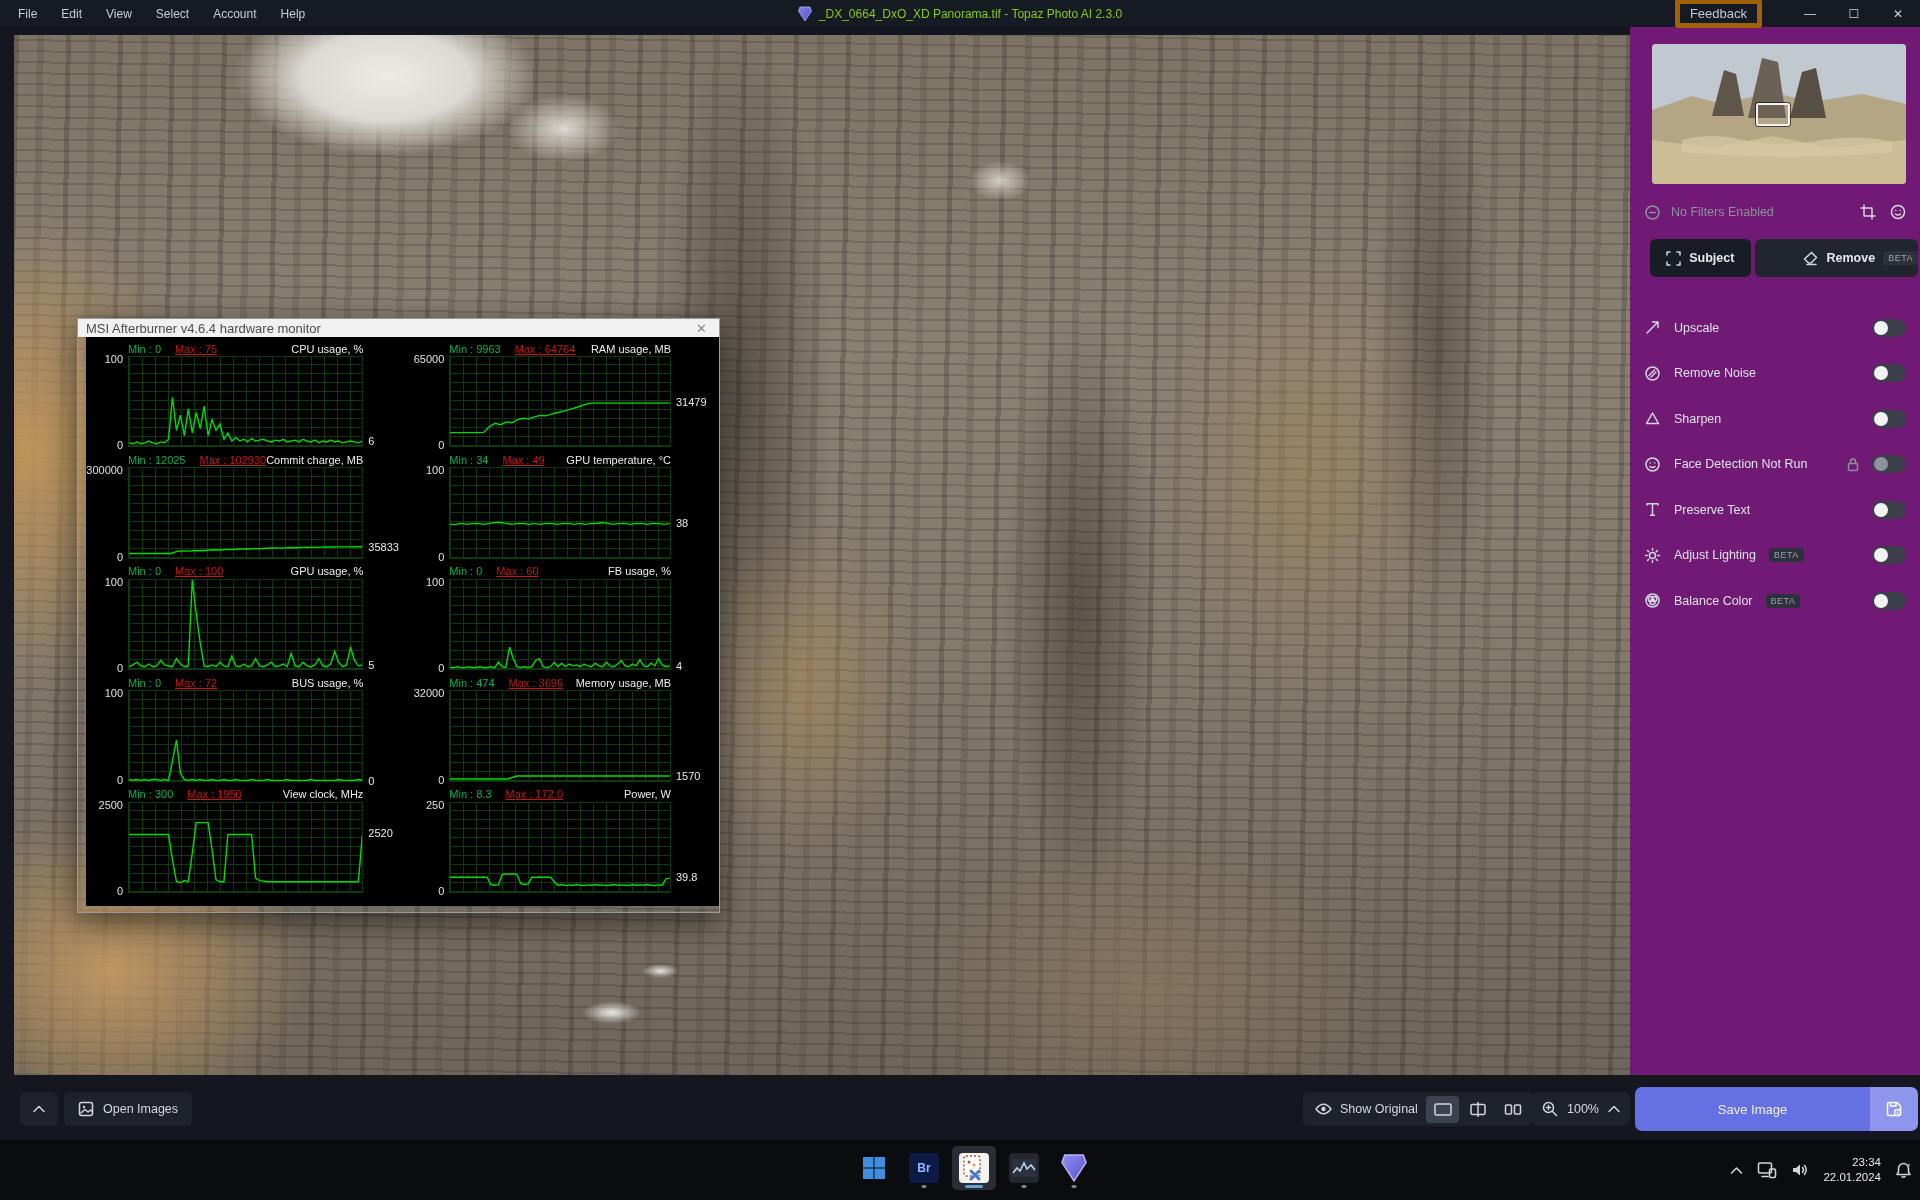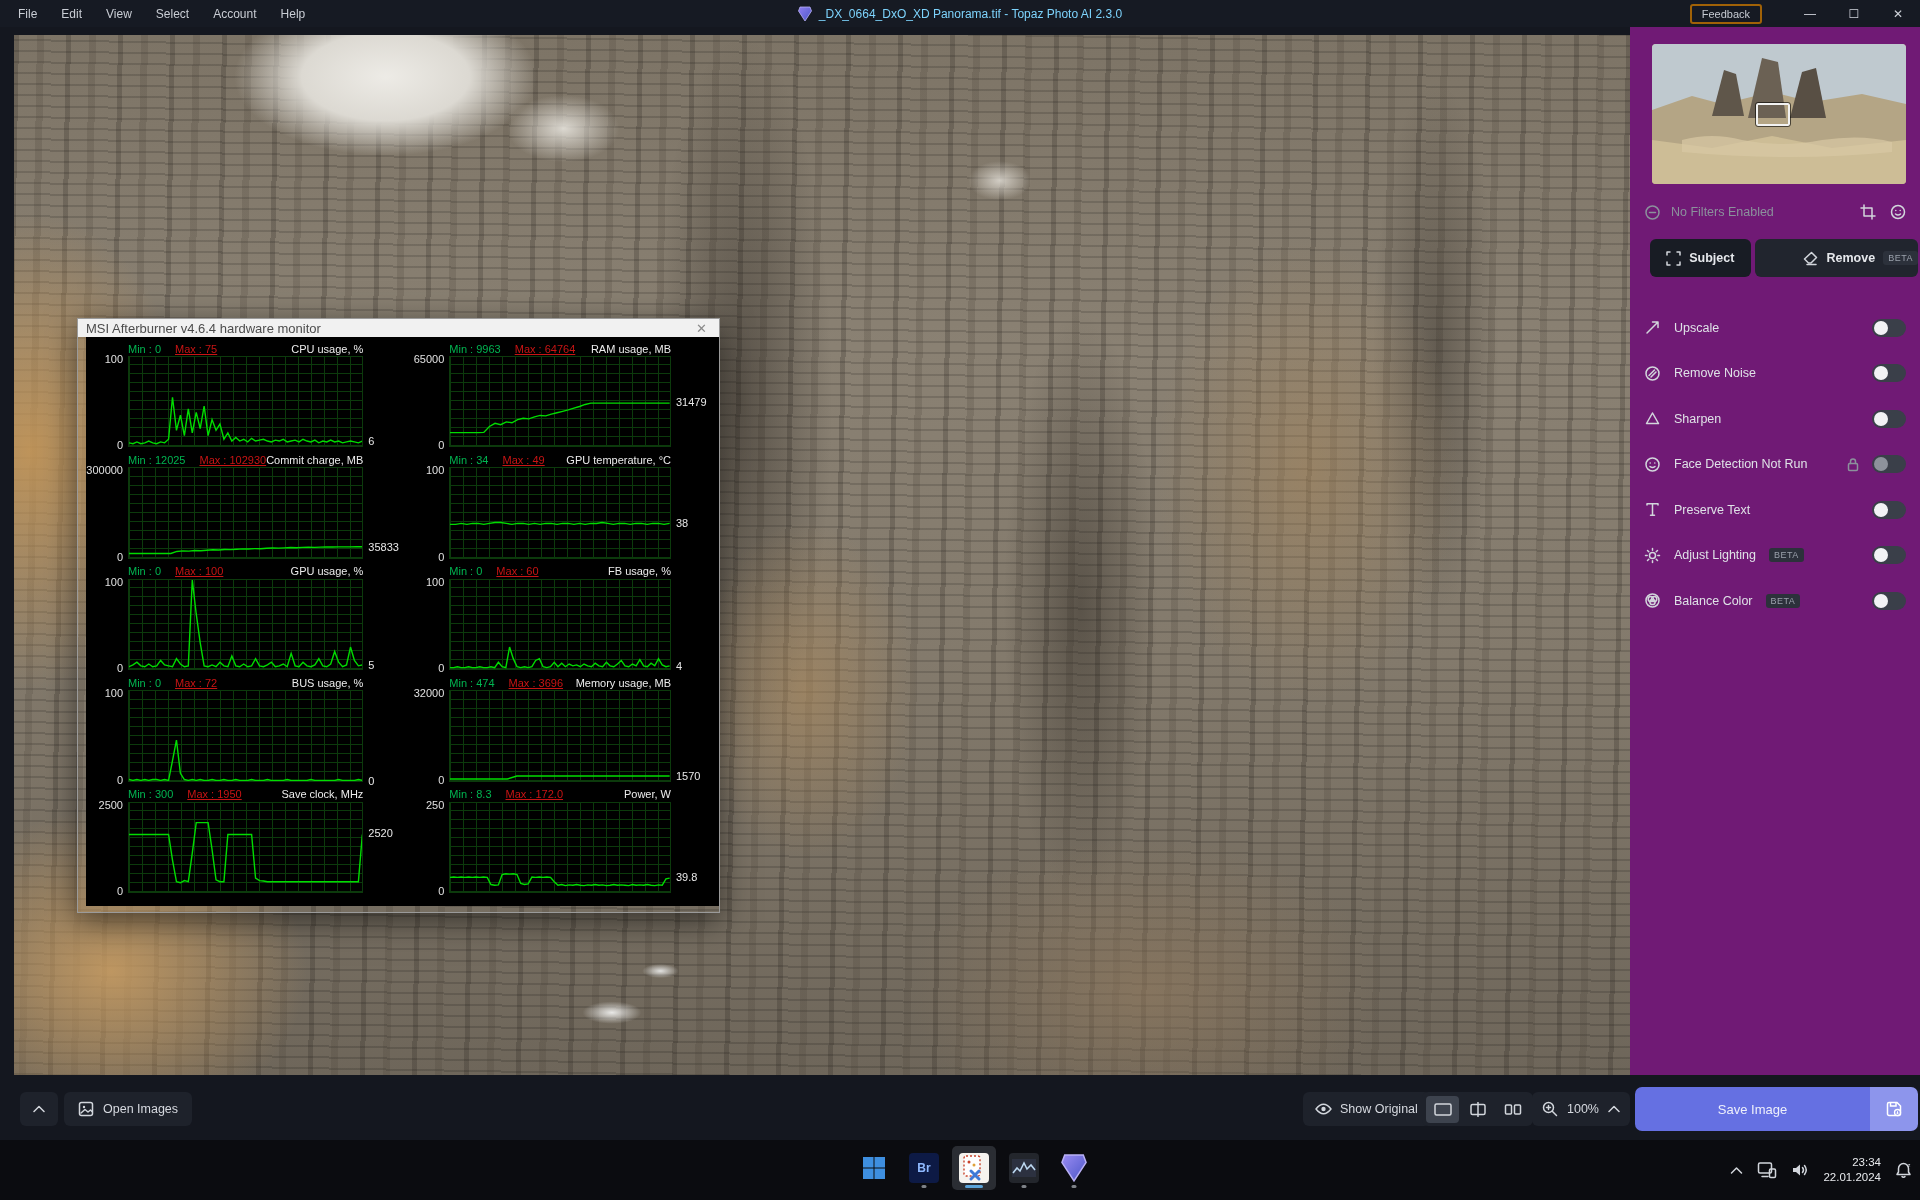--- a/index.html
+++ b/index.html
@@ -6,23 +6,23 @@
   html,body { width:1920px; height:1200px; overflow:hidden; background:#14171f;
     font-family:"Liberation Sans", sans-serif; }
 
   
   .titlebar { position:absolute; left:0; top:0; width:1920px; height:27px;
     background:#161a23; display:flex; align-items:center; z-index:50; }
   .menu { display:flex; gap:4px; padding-left:8px; }
   .menu span { color:#c9cdd4; font-size:12px; padding:4px 10px; cursor:default; }
   .win-title { position:absolute; left:0; right:0; top:0; height:27px;
     display:flex; align-items:center; justify-content:center; gap:7px;
-    color:#7dd3fc; font-size:12px; pointer-events:none; }
+    color:#84cc16; font-size:12px; pointer-events:none; }
   .tb-right { position:absolute; right:0; top:0; height:27px; display:flex; align-items:center; }
-  .feedback-btn { color:#c6cad2; font-size:11px; border:2px solid #a16207;
+  .feedback-btn { color:#c6cad2; font-size:13px; border:5px solid #a16207;
     border-radius:3px; padding:2px 10px; margin-right:26px; }
   .win-ctl { width:44px; height:27px; display:flex; align-items:center; justify-content:center;
     color:#cfd3da; font-size:12px; }
 
   
   .photo { position:absolute; left:14px; top:35px; width:1616px; height:1040px;
     background-color:#877e70;
     background-image:
       radial-gradient(ellipse 210px 110px at 23% 4%, #edebe6 0%, #dcd9d2 40%, rgba(220,217,210,0) 72%),
       radial-gradient(ellipse 80px 48px at 34% 9%, rgba(230,227,220,.9) 0%, rgba(228,225,218,0) 70%),
@@ -331,21 +331,21 @@
     </div>
     <div class="g-valcol">
       <span class="g-val-label" style="top: calc(95.1% - 7px);">1570</span>
     </div>
   </div>
 
   <div class="graph">
     <div class="g-head">
       <span class="g-min">Min : 300</span>
       <span class="g-max">Max : 1950</span>
-      <span class="g-title">Save clock, MHz</span>
+      <span class="g-title">View clock, MHz</span>
     </div>
     <div class="g-axis">
       <span class="g-ytop">2500</span>
       <span class="g-ybottom">0</span>
     </div>
     <div class="g-plot">
       <svg viewBox="0 0 100 100" preserveAspectRatio="none">
             <polyline points="0.00,35.20 1.69,35.20 3.39,35.20 5.08,35.20 6.78,35.20 8.47,35.20 10.17,35.20 11.86,35.20 13.56,35.20 15.25,35.20 16.95,35.20 18.64,64.00 20.34,88.00 22.03,89.20 23.73,86.80 25.42,88.00 27.12,56.00 28.81,22.00 30.51,22.00 32.20,22.00 33.90,22.00 35.59,52.00 37.29,86.00 38.98,88.00 40.68,88.00 42.37,35.20 44.07,35.20 45.76,35.20 47.46,35.20 49.15,35.20 50.85,35.20 52.54,35.20 54.24,84.00 55.93,86.80 57.63,87.20 59.32,88.00 61.02,88.00 62.71,88.00 64.41,88.00 66.10,88.00 67.80,88.00 69.49,88.00 71.19,88.00 72.88,88.00 74.58,88.00 76.27,88.00 77.97,88.00 79.66,88.00 81.36,88.00 83.05,88.00 84.75,88.00 86.44,88.00 88.14,88.00 89.83,88.00 91.53,88.00 93.22,88.00 94.92,88.00 96.61,88.00 98.31,88.00 100.00,35.20"></polyline>
           </svg>
     </div>

